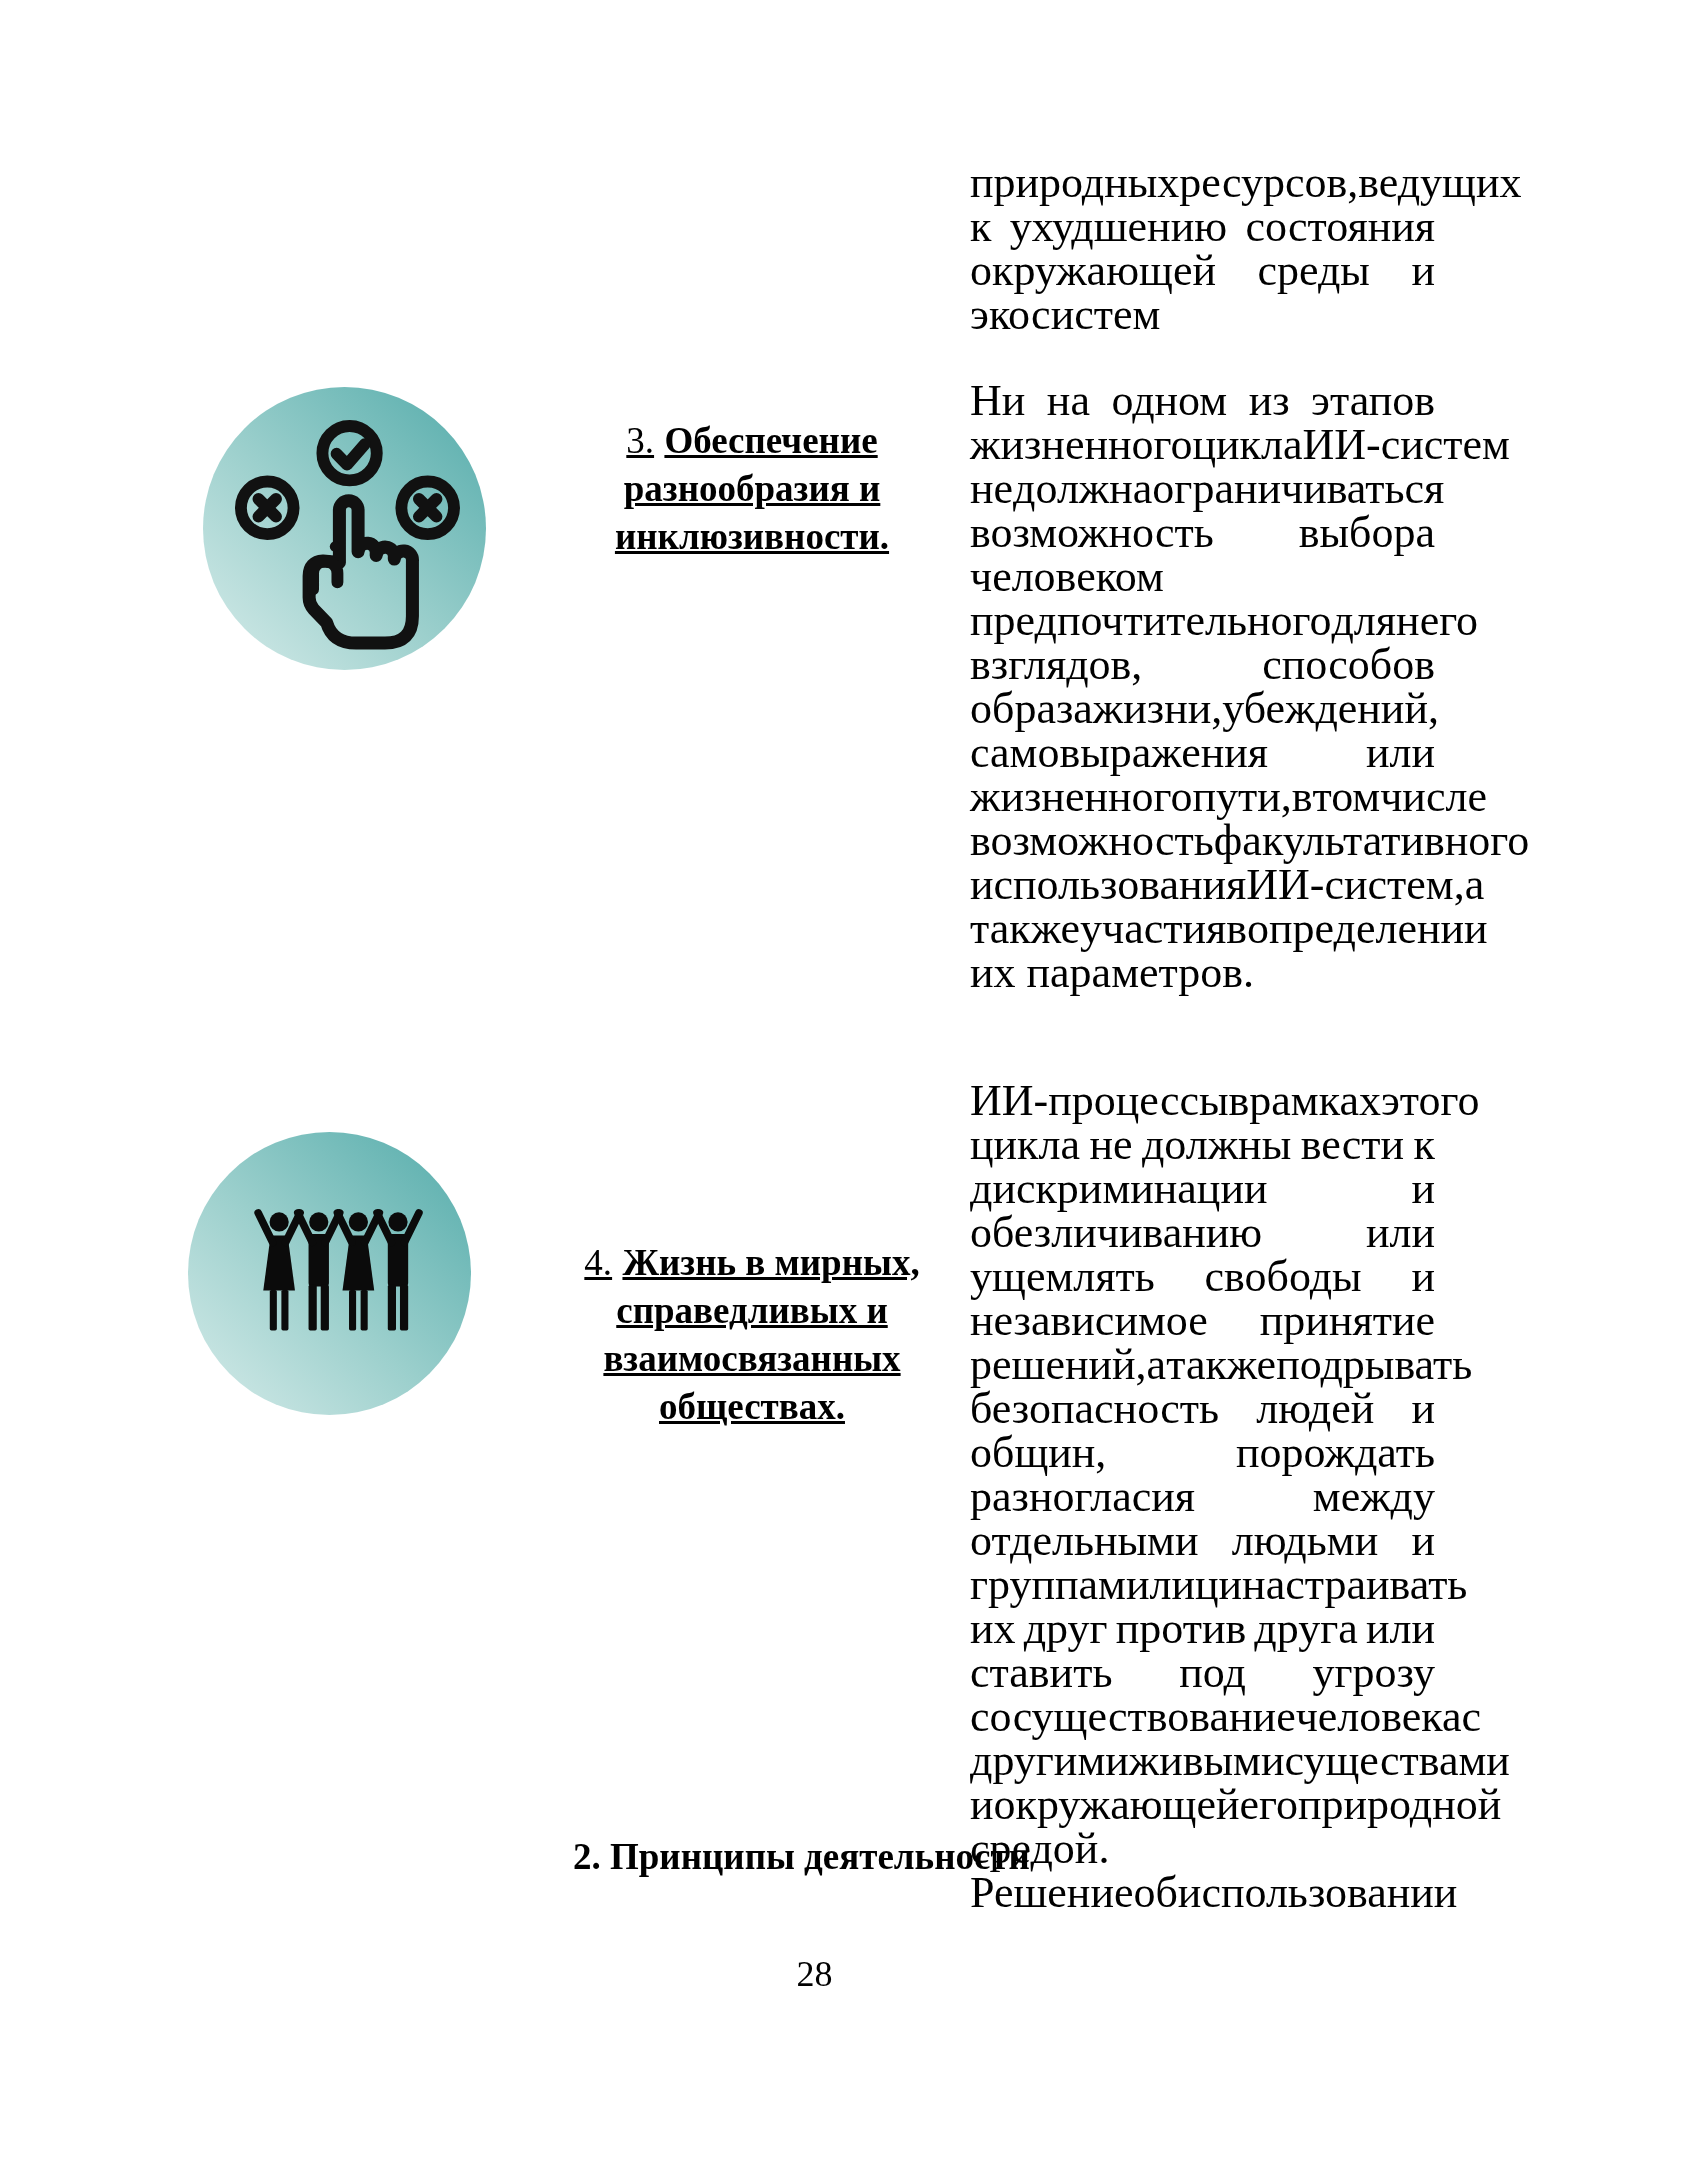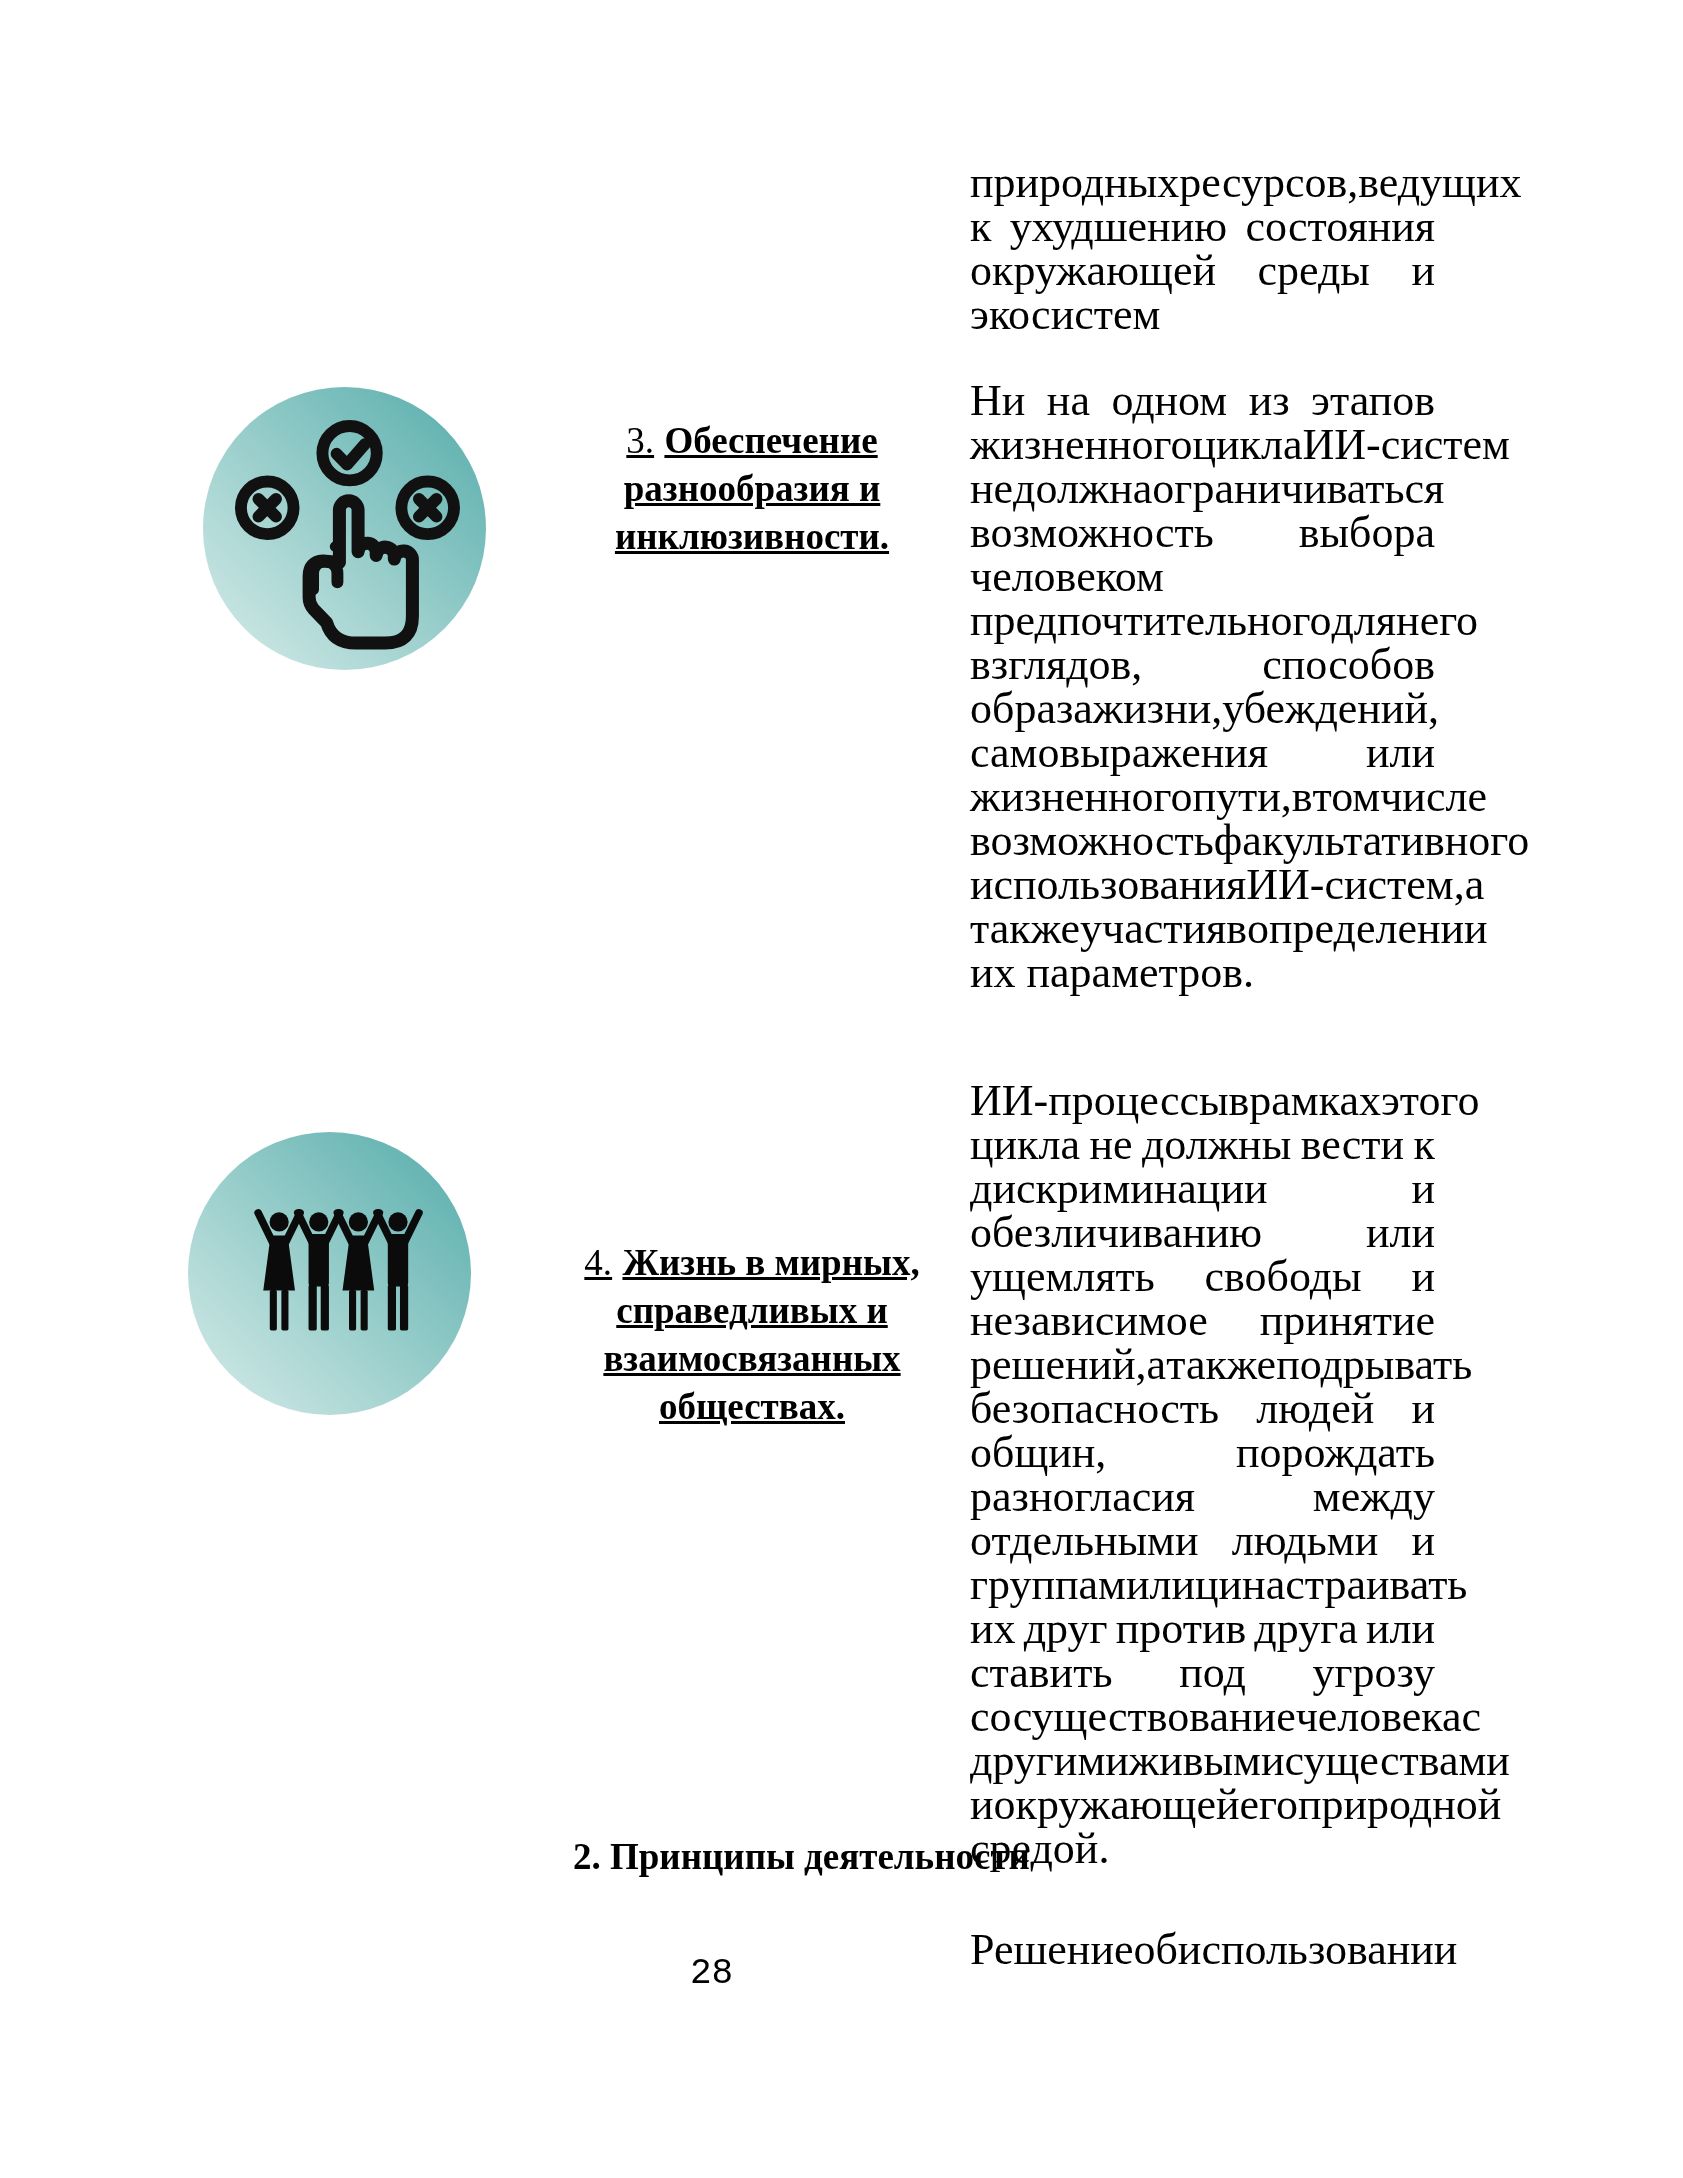--- a/index.html
+++ b/index.html
@@ -30,27 +30,27 @@
     font-size:37px;font-weight:bold;white-space:nowrap;margin-left:38px;
   }
 
   .body-col{
     position:absolute;left:970px;top:161px;width:465px;
     font-size:44px;line-height:44px;
   }
   .para{margin:0;}
   .para:nth-child(1){margin-bottom:42px;}
   .para:nth-child(2){margin-bottom:84px;}
-  .para:nth-child(3){margin-bottom:57px;}
+  .para:nth-child(3){}
   .line{height:44px;white-space:nowrap;}
   .line.stretch{display:flex;justify-content:space-between;}
 
   .page-number{
-    position:absolute;left:690px;top:1953px;width:297px;
-    text-align:left;font-size:36px;font-family:Liberation Mono, monospace;
+    position:absolute;left:666px;top:1953px;width:297px;
+    text-align:center;font-size:36px;
   }
 </style>
 </head>
 <body>
 
 <div class="page">
 
   <div class="icon-circle" id="icon-diversity">
     <svg viewBox="0 0 100 100">
       <g stroke="#111" fill="none" stroke-linecap="round" stroke-linejoin="round">

